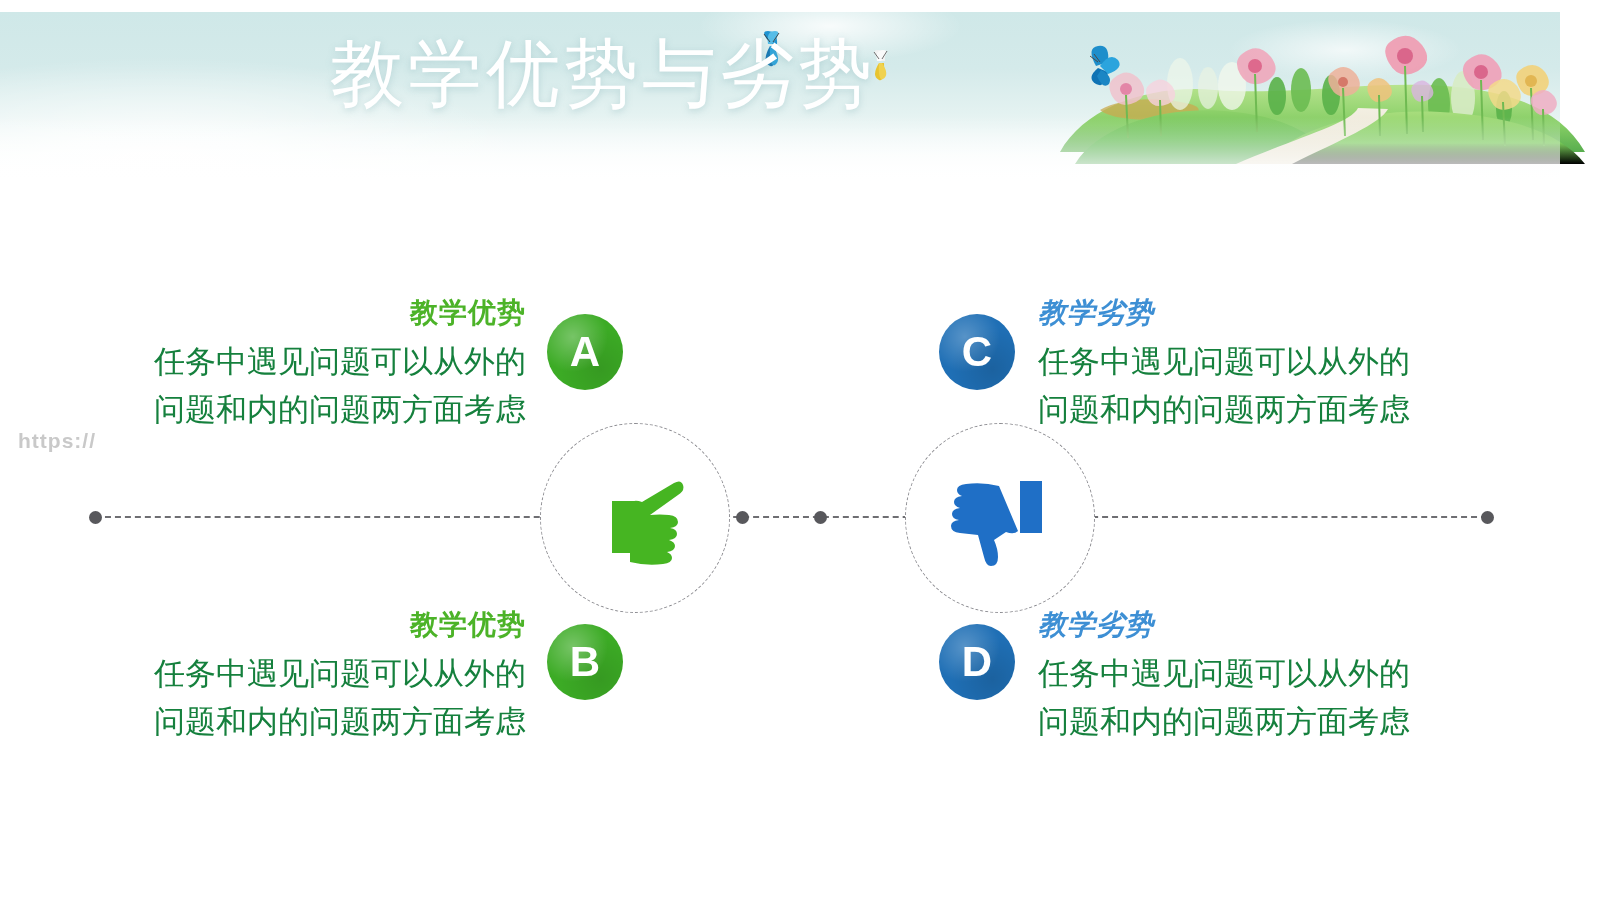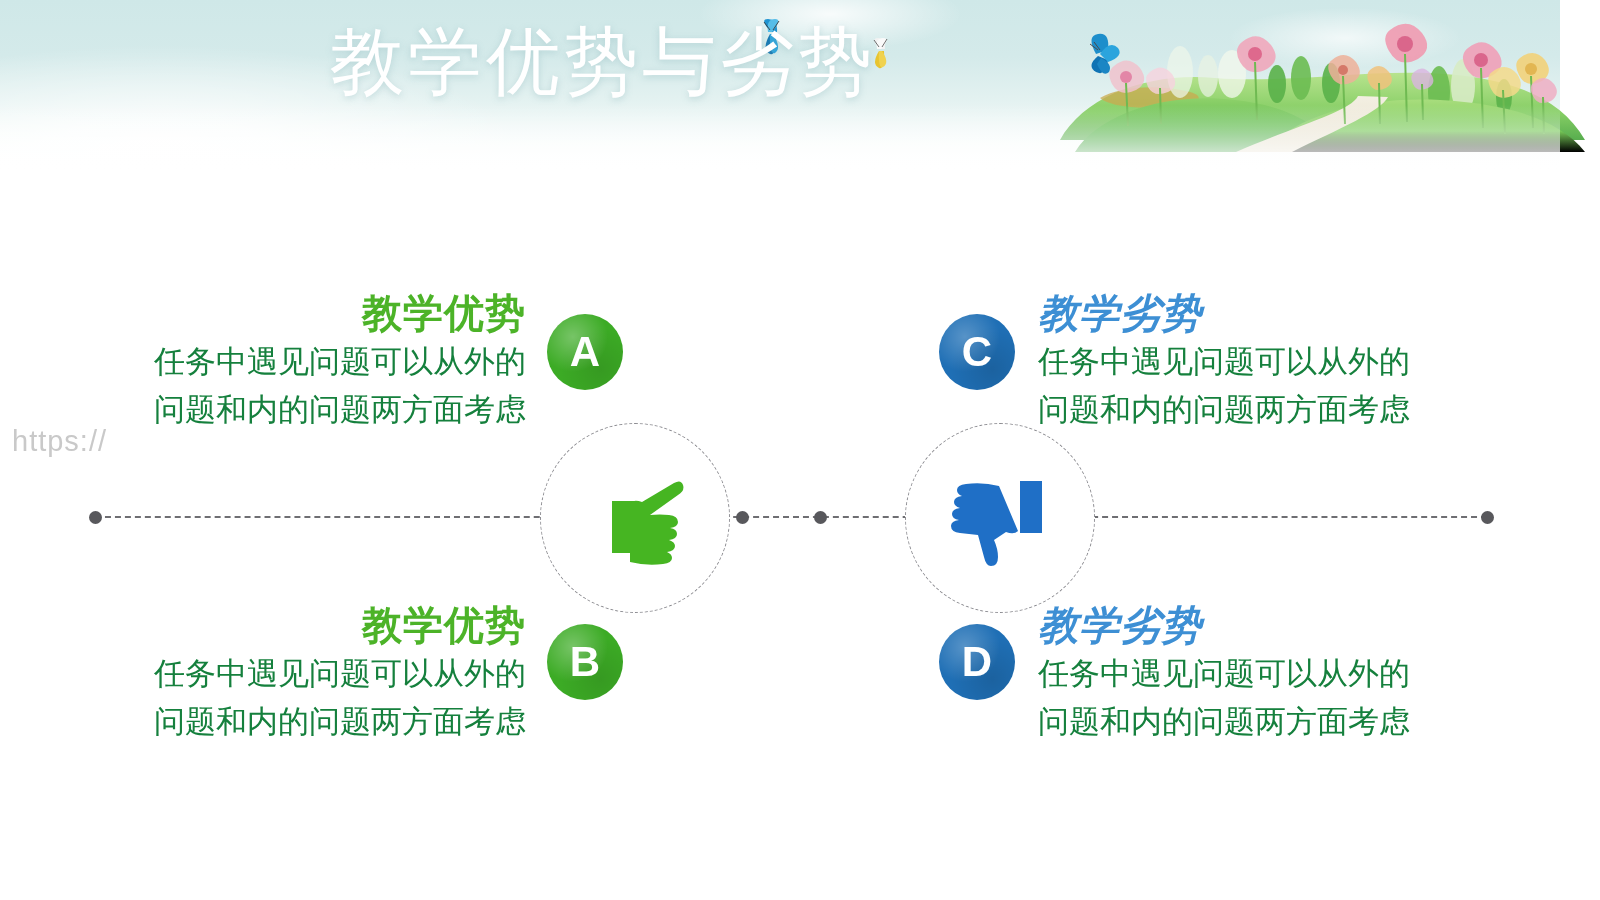--- a/index.html
+++ b/index.html
@@ -17,21 +17,21 @@
     position: relative;
     width: 1600px;
     height: 900px;
     background: #ffffff;
     overflow: hidden;
   }
 
   
   .header-band {
     position: absolute;
-    left: 0; top: 0;
+    left: 0; top: 12px;
     width: 1560px;
     height: 175px;
     background:
       radial-gradient(ellipse 520px 150px at 160px 150px, rgba(255,255,255,0.95) 0%, rgba(255,255,255,0.0) 70%),
       linear-gradient(to bottom, #cfe8e8 0%, #d4eaea 32%, #e4f2f1 58%, #f7fcfb 82%, #ffffff 100%);
   }
   .header-band::after {
     content: "";
     position: absolute;
     left: 0; bottom: 0;
@@ -139,21 +139,21 @@
     align-items: center;
     justify-content: center;
   }
   .hub-icon.left  { left: 540px; }
   .hub-icon.right { left: 905px; }
 
   
   .block { position: absolute; }
 
   .block-head {
-    font-size: 40px;
+    font-size: 28px;
     font-weight: 700;
     line-height: 50px;
     letter-spacing: 1px;
     white-space: nowrap;
   }
   .block-head.green { color: #4cb328; }
   .block-head.blue  { color: #3d8fd4; font-style: italic; }
 
   .block-body {
     font-size: 31px;
@@ -194,27 +194,28 @@
   #q-d { left: 1038px; top: 600px; width: 440px; text-align: left; }
 
   #badge-a { left: 547px;  top: 314px; }
   #badge-b { left: 547px;  top: 624px; }
   #badge-c { left: 939px;  top: 314px; }
   #badge-d { left: 939px;  top: 624px; }
 
   
   .watermark {
     position: absolute;
-    left: 12px; top: 420px;
-    font-size: 29px;
+    left: 18px; top: 420px;
+    font-size: 21px;
     line-height: 42px;
     color: #c9c9c9;
     letter-spacing: 1px;
     white-space: nowrap;
     z-index: 0;
+    font-weight: bold;
   }
 </style>
 </head>
 <body>
 
 <div class="slide">
 
   <div class="header-band">
     <div class="cloud-a"></div>
     <div class="cloud-b"></div>

